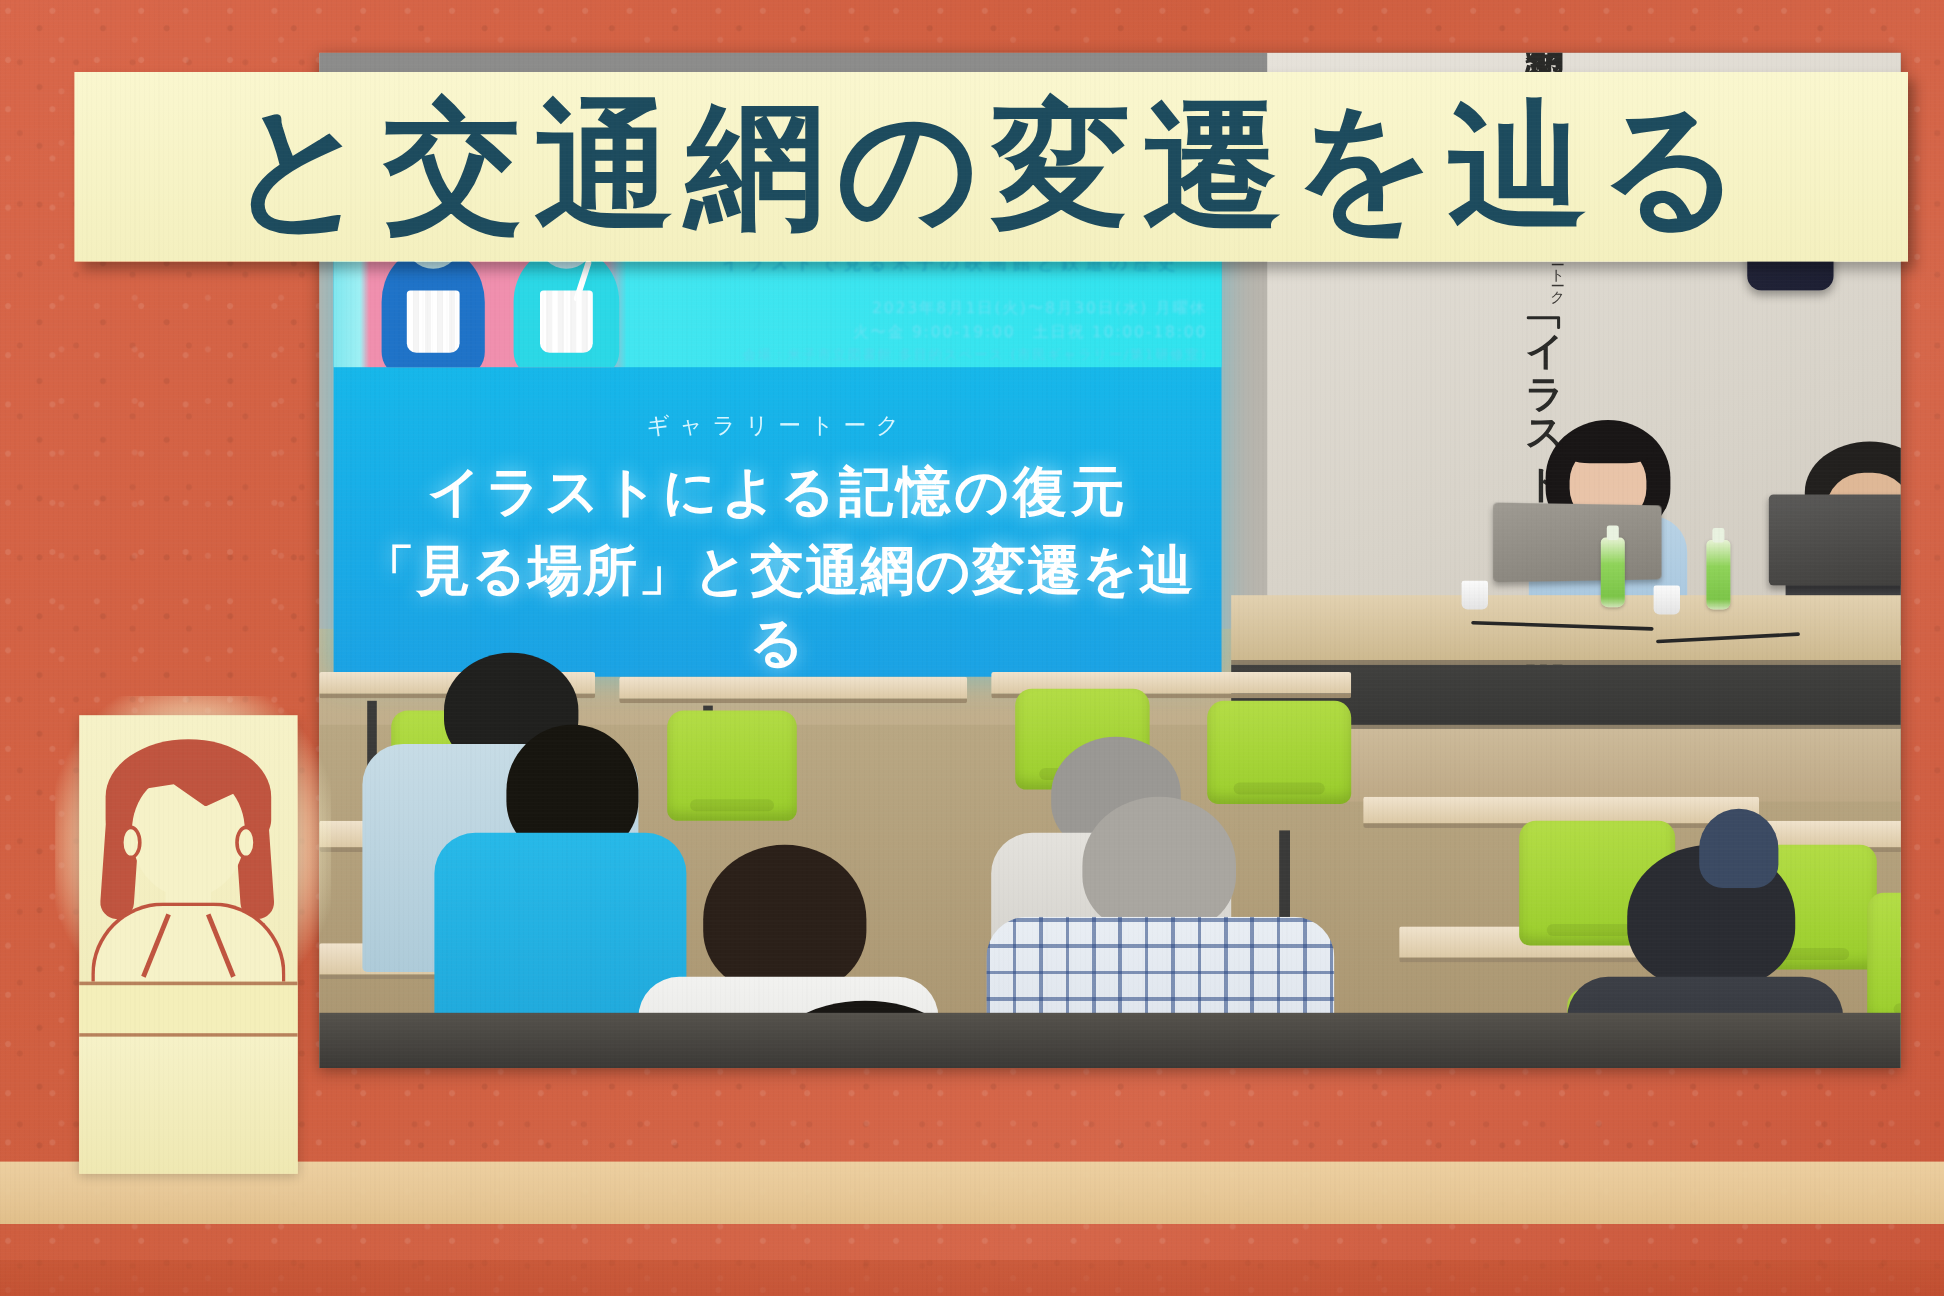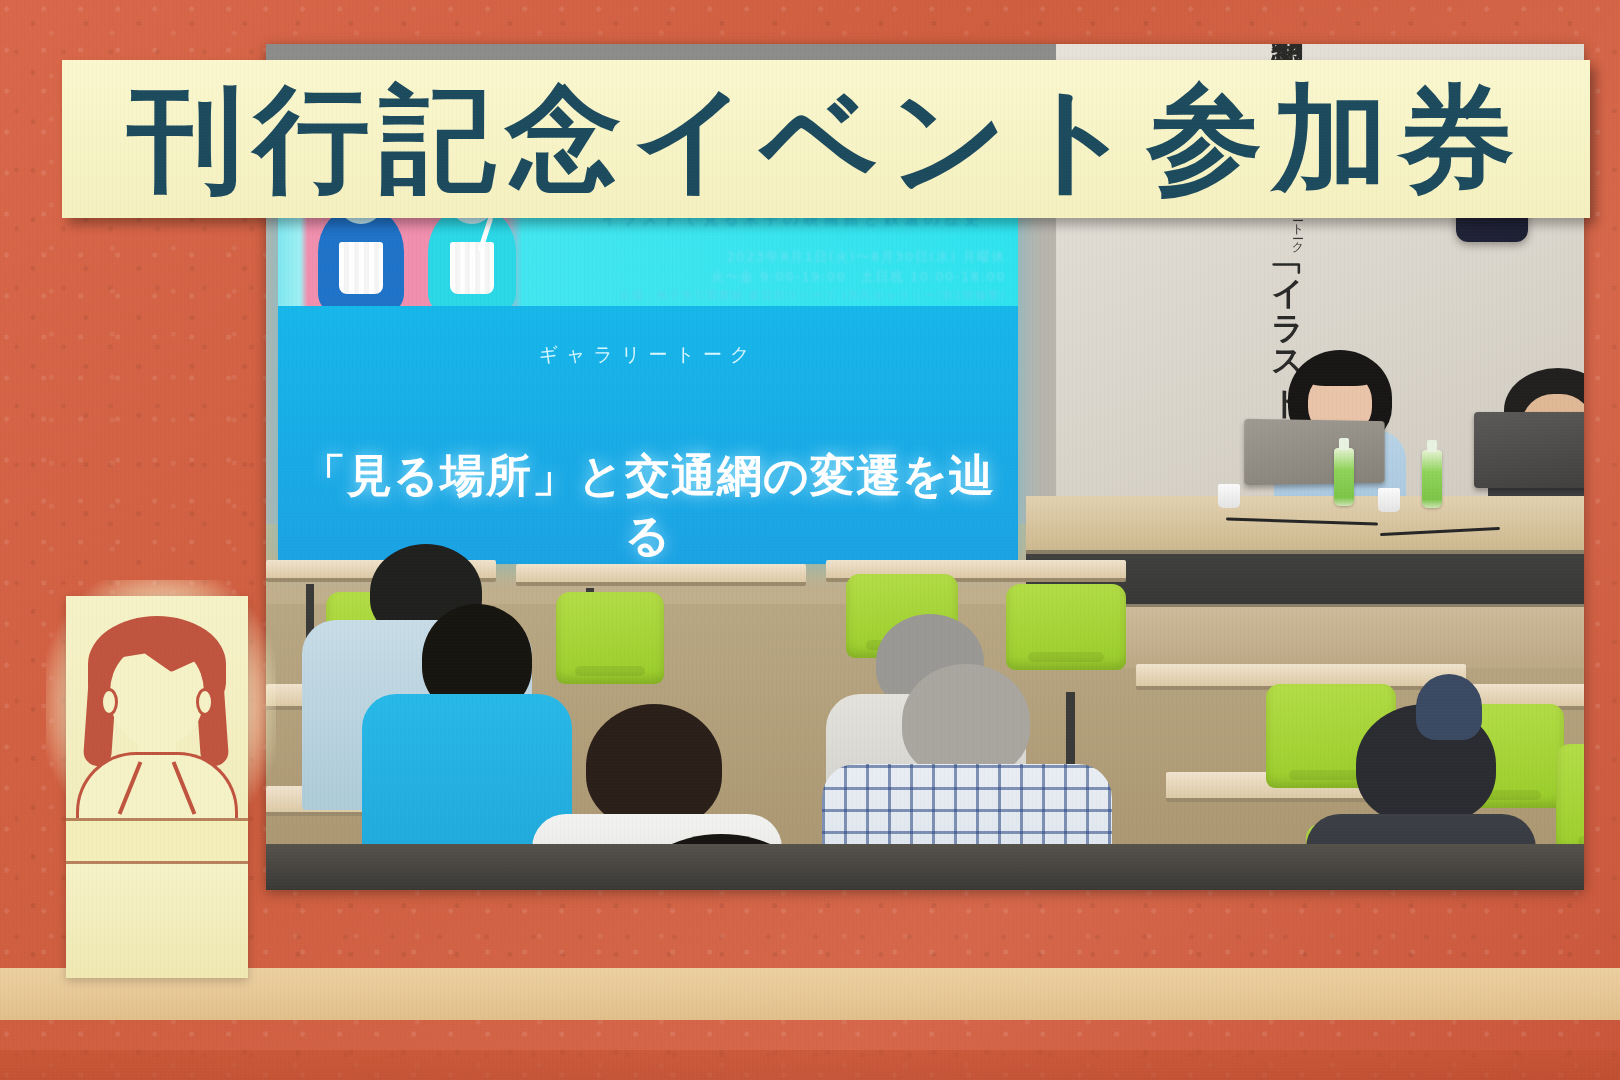--- a/index.html
+++ b/index.html
@@ -246,20 +246,21 @@
           </div>
           <div id="poster-title">見る場所を見る2＋</div>
           <div id="poster-sub">イラストで見る米子の映画館と鉄道の歴史</div>
           <div class="poster-line" id="poster-d1">2023年8月1日(火)〜8月30日(水) 月曜休</div>
           <div class="poster-line" id="poster-d2">火〜金 9:00-19:00　土日祝 10:00-18:00</div>
           <div class="poster-line" id="poster-d3">会場：米子市立図書館 多目的スペース (市民ギャラリー/第1研修室)</div>
         </div>
 
         <div id="slide-body">
           <div id="slide-kicker">ギャラリートーク</div>
+          <div id="slide-l1">イラストによる記憶の復元</div>
           <div id="slide-l2">「見る場所」と交通網の変遷を辿る</div>
         </div>
 
       </div>
     </div>
 
     <div class="layer" id="wall-banner">
       <div class="vcol" id="vb-org">令和5年度米子市立図書館文化講演会</div>
       <div class="vcol" id="vb-t1">「イラストによる記憶の復元</div>
       <div class="vcol" id="vb-kicker">ギャラリートーク</div>
@@ -375,17 +376,17 @@
     <span class="ill" id="ill-earR"></span>
     <span class="ill" id="ill-neck"></span>
     <span class="ill" id="ill-shoul"></span>
     <span class="ill" id="ill-collarL"></span>
     <span class="ill" id="ill-collarR"></span>
   </div>
   <div id="ill-podium-top"></div>
   <div id="ill-podium-body"></div>
 
   <div id="title-banner">
-    <span id="title-text">刊行記念イベント参加券</span>
+    <span id="title-text">と交通網の変遷を辿る</span>
   </div>
 
   <div id="grain"></div>
 </div>
 
 </body></html>

